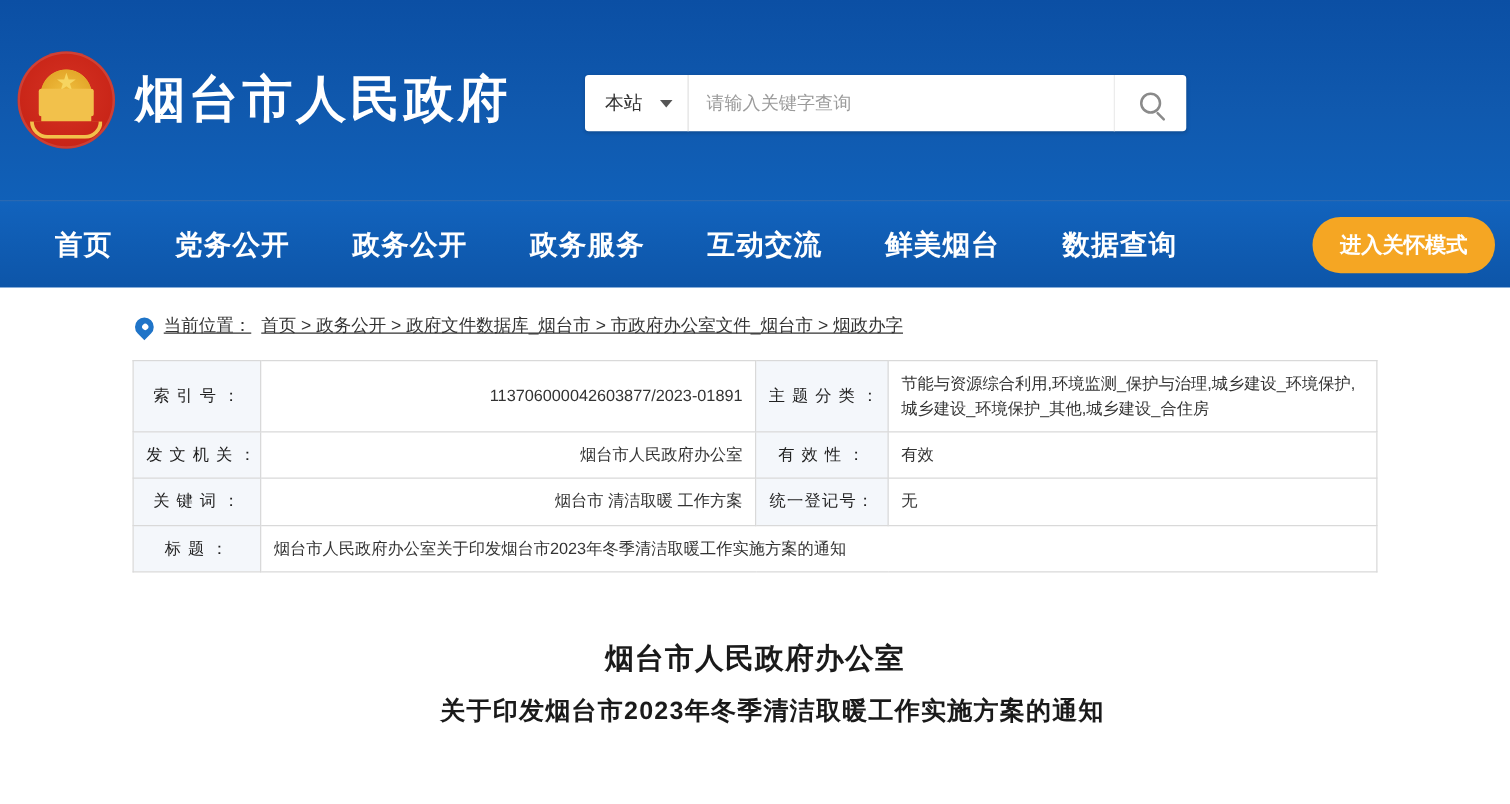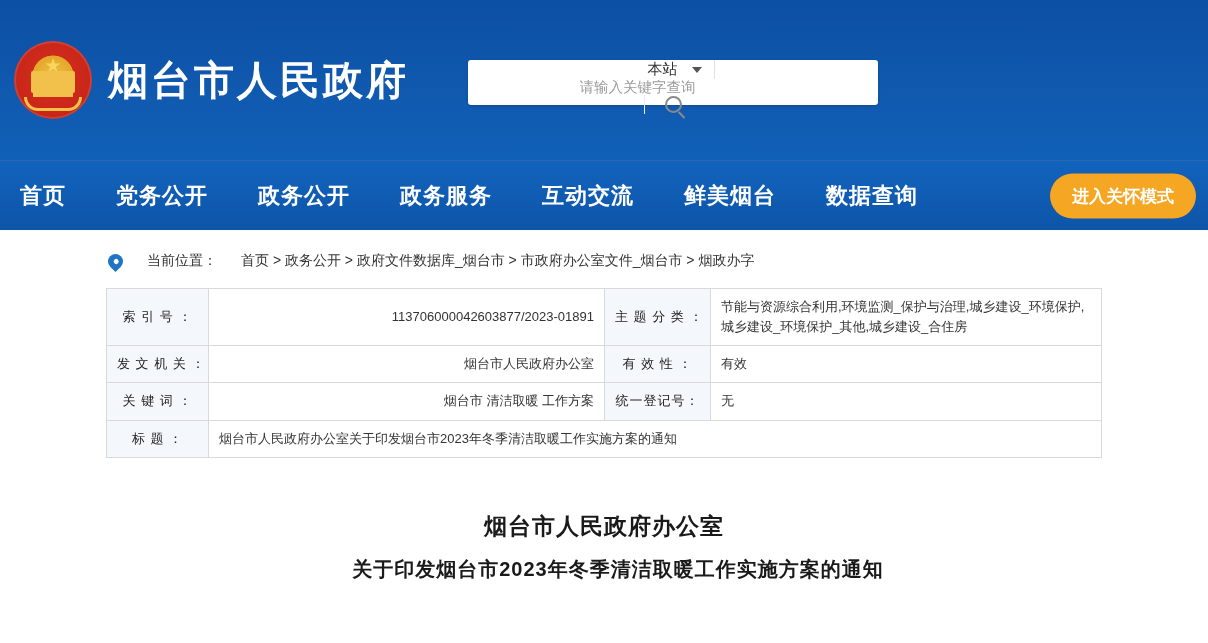--- a/index.html
+++ b/index.html
@@ -72,27 +72,26 @@
     font-weight: bold;
     letter-spacing: 0.6px;
     margin-top: 4px;
     white-space: nowrap;
   }
 
   
   .search-wrap {
     position: absolute;
     left: 468px; top: 60px;
-    width: 410px; height: 45px;
+    width: 481px; height: 45px;
     background: #fff;
     border-radius: 3px;
     display: flex;
     align-items: center;
     box-shadow: 0 1px 3px rgba(0,0,0,0.18);
-    flex-direction: column;
   }
   .scope {
     display: flex; align-items: center;
     gap: 14px;
     padding: 0 12px 0 16px;
     height: 100%;
     font-size: 15px;
     color: #333;
     border-right: 1px solid #e2e2e2;
     cursor: pointer;
@@ -189,21 +188,21 @@
     margin-bottom: 13px;
   }
   .links-row span { cursor: pointer; white-space: nowrap; }
 
   
   .nav {
     height: 70px;
     background: linear-gradient(180deg, #1263bd 0%, #0d55a8 100%);
     display: flex;
     align-items: center;
-    padding-left: 20px;
+    padding-left: 44px;
     position: relative;
     border-top: 1px solid rgba(255,255,255,0.12);
   }
   .nav-item {
     color: #fff;
     font-size: 22px;
     font-weight: bold;
     letter-spacing: 1px;
     margin-right: 50px;
     cursor: pointer;
@@ -220,24 +219,25 @@
     padding: 11px 22px;
     border-radius: 24px;
     cursor: pointer;
     white-space: nowrap;
   }
 
   
   .crumb {
     display: flex;
     align-items: center;
-    gap: 24px;
+    gap: 8px;
     padding: 22px 0 14px 108px;
     font-size: 14px;
     color: #333;
+    text-decoration: underline;
   }
   .pin {
     width: 15px; height: 15px;
     background: #1f74c8;
     border-radius: 50% 50% 50% 0;
     transform: rotate(-45deg);
     position: relative;
     flex: 0 0 auto;
   }
   .pin::after {

